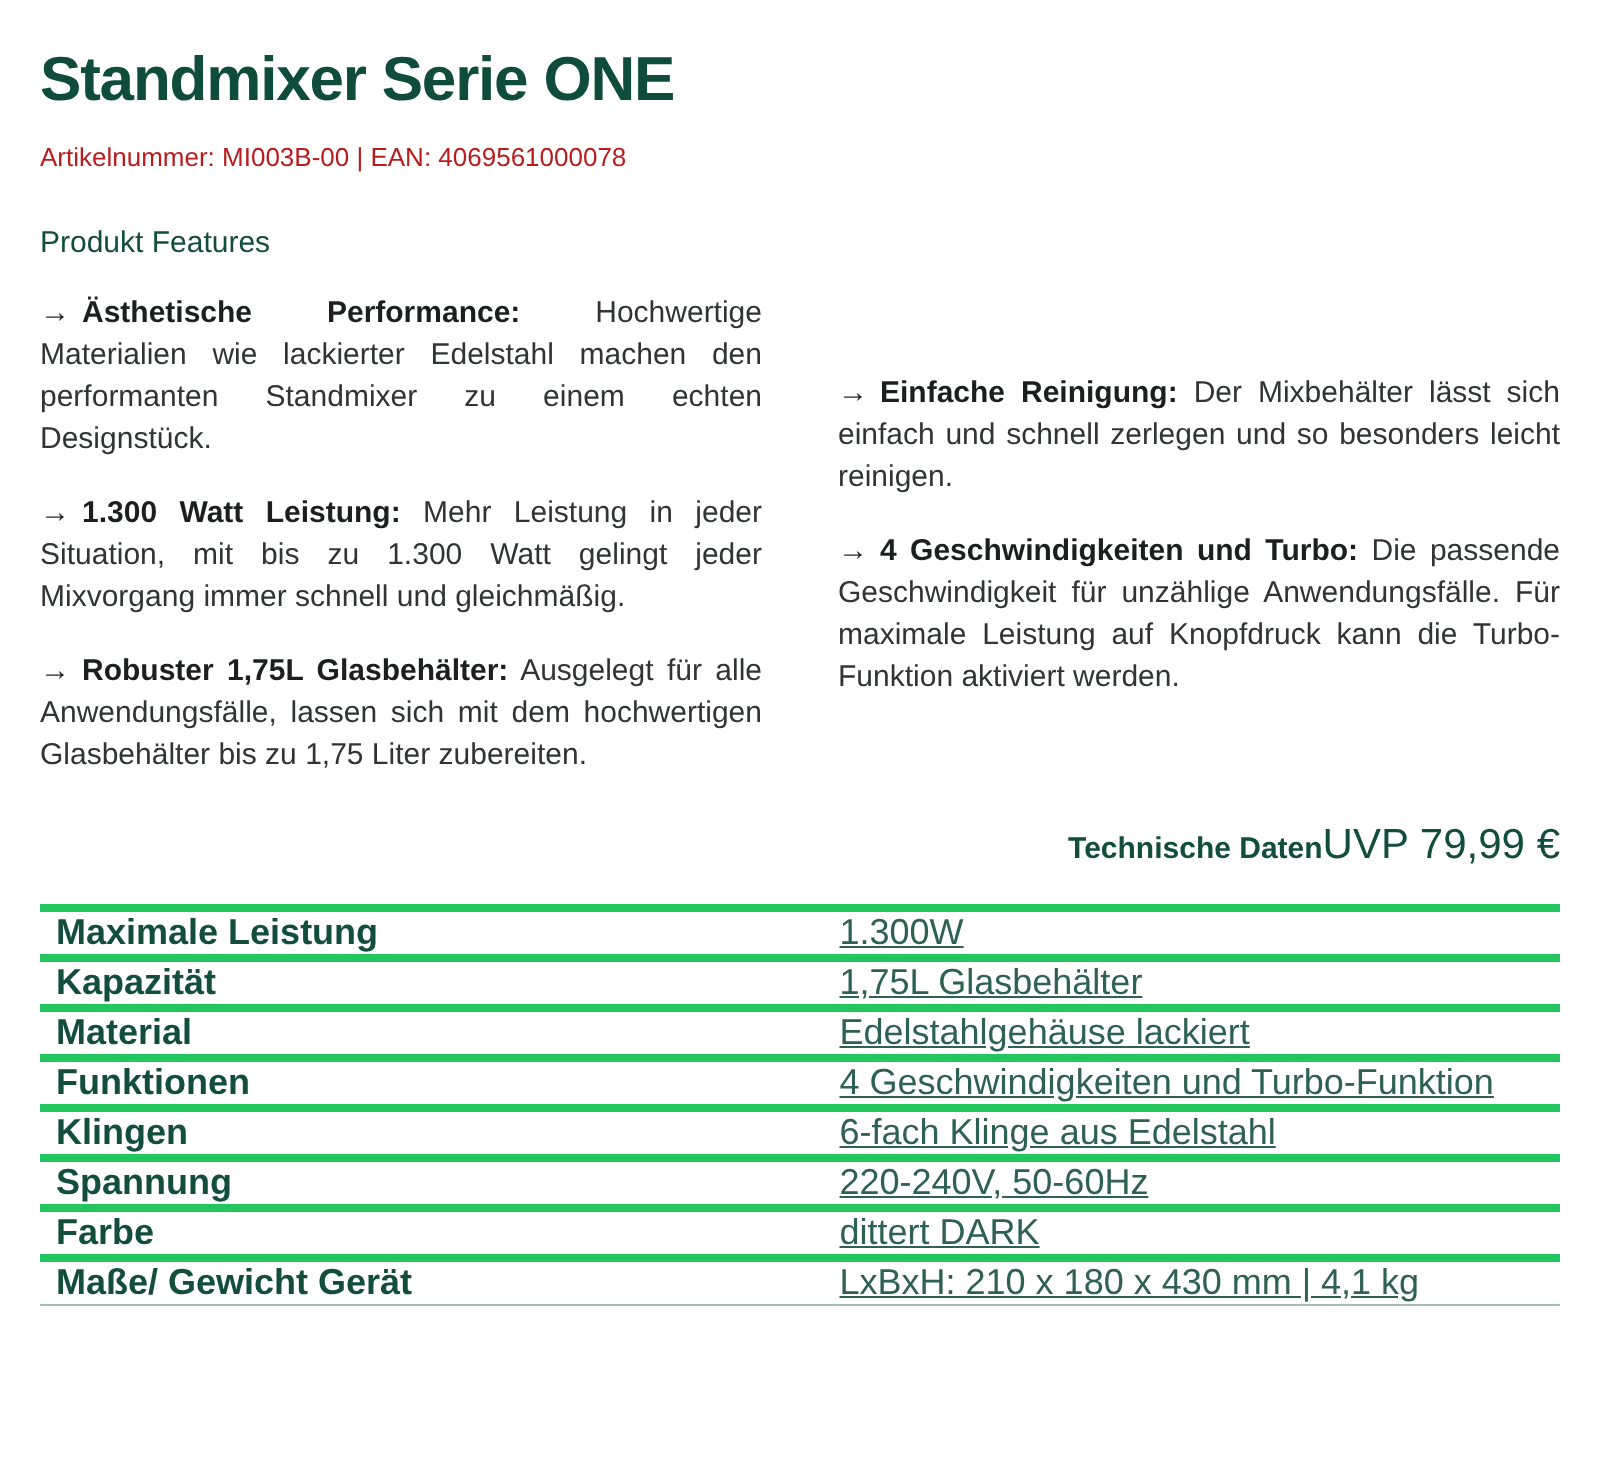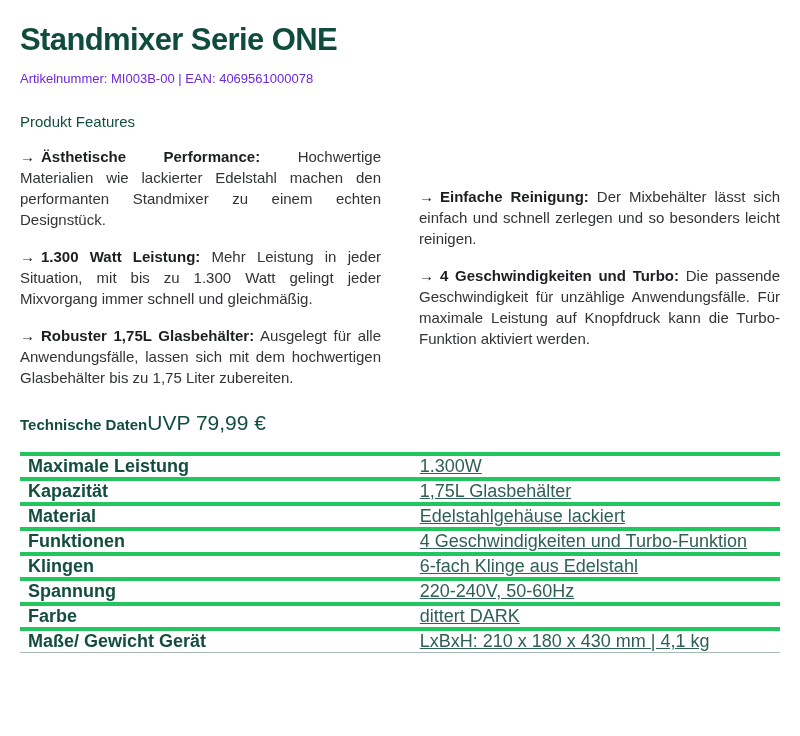--- a/index.html
+++ b/index.html
@@ -18,21 +18,21 @@
     font-size: 31px;
     font-weight: 700;
     letter-spacing: -0.6px;
     color: #0f4c3b;
     line-height: 38px;
   }
   .meta {
     margin-top: 11px;
     font-size: 13px;
     line-height: 18px;
-    color: #6d28d9;
+    color: #b91c1c;
   }
   .section-heading {
     margin-top: 25px;
     font-size: 15px;
     font-weight: 400;
     color: #134e3d;
   }
   .columns {
     display: flex;
     gap: 38px;
@@ -52,21 +52,21 @@
     color: #1c1e20;
     margin-right: 6px;
   }
   .feature .f-title {
     font-weight: 700;
     color: #1c1e20;
   }
   .tech-header {
     margin-top: 23px;
     display: flex;
-    justify-content: flex-start;
+    justify-content: flex-end;
     align-items: baseline;
   }
   .tech-heading {
     font-size: 15px;
     font-weight: 700;
     color: #134e3d;
   }
   .price {
     font-size: 21px;
     font-weight: 400;

